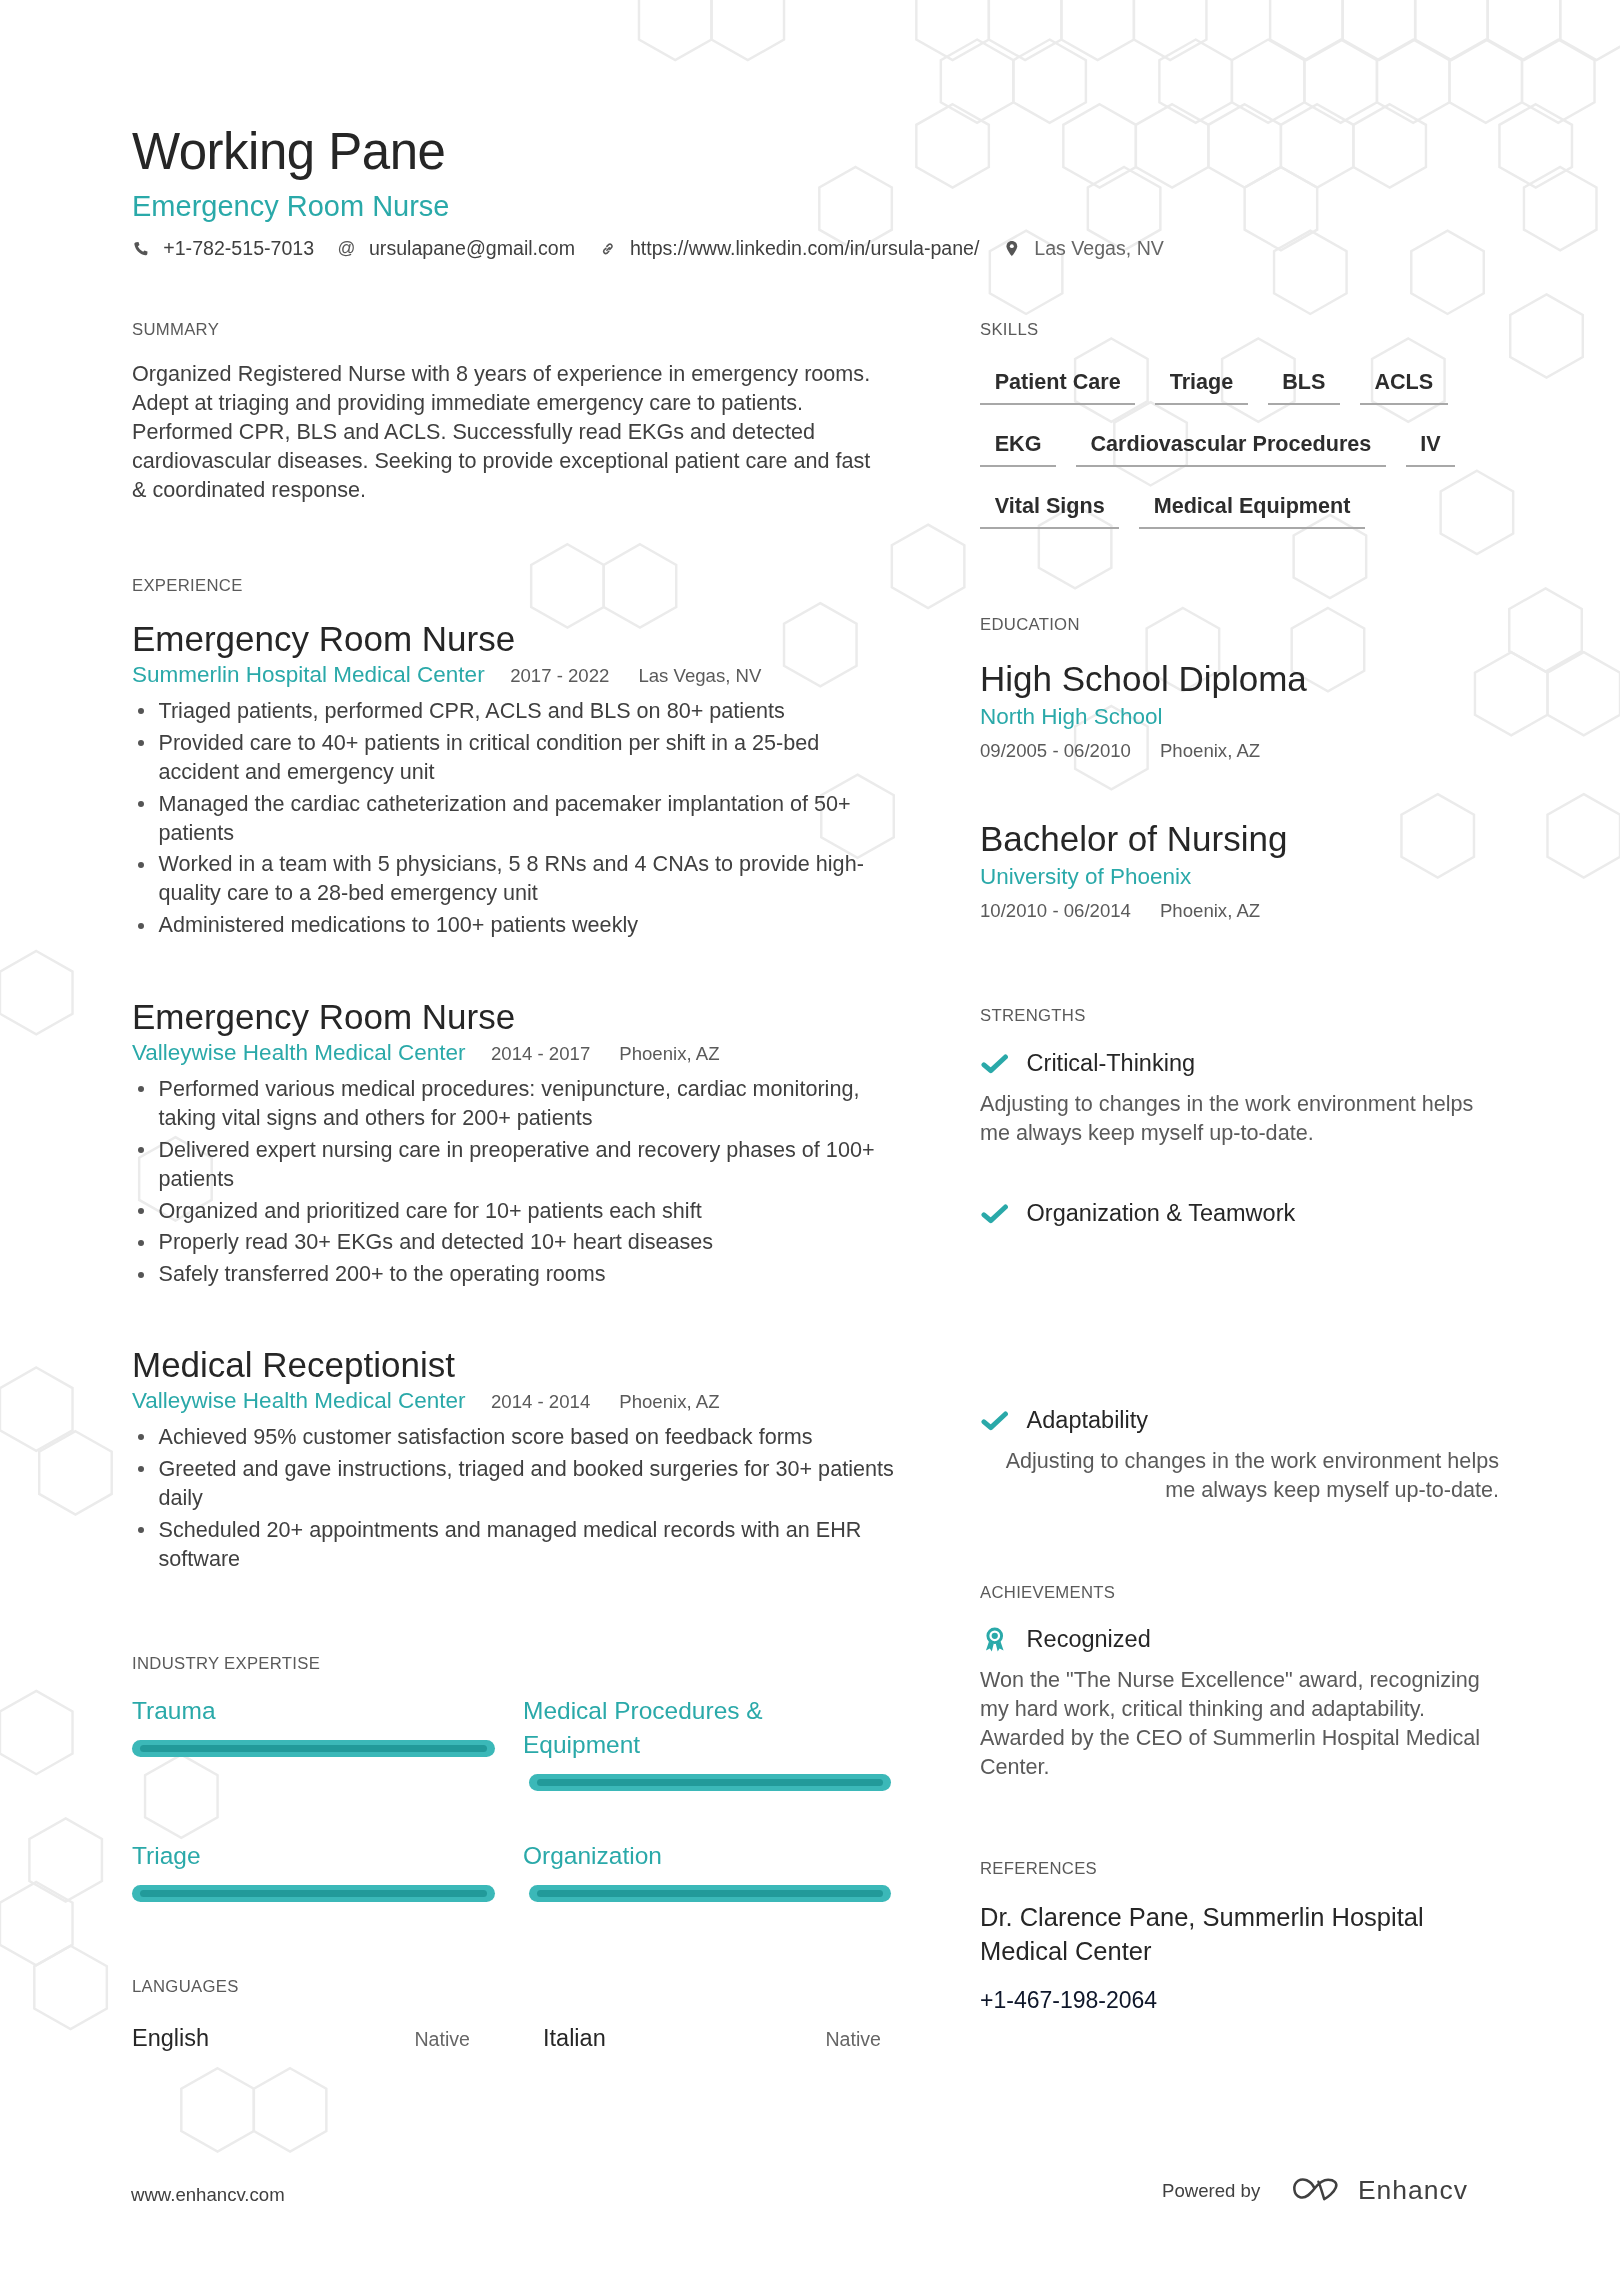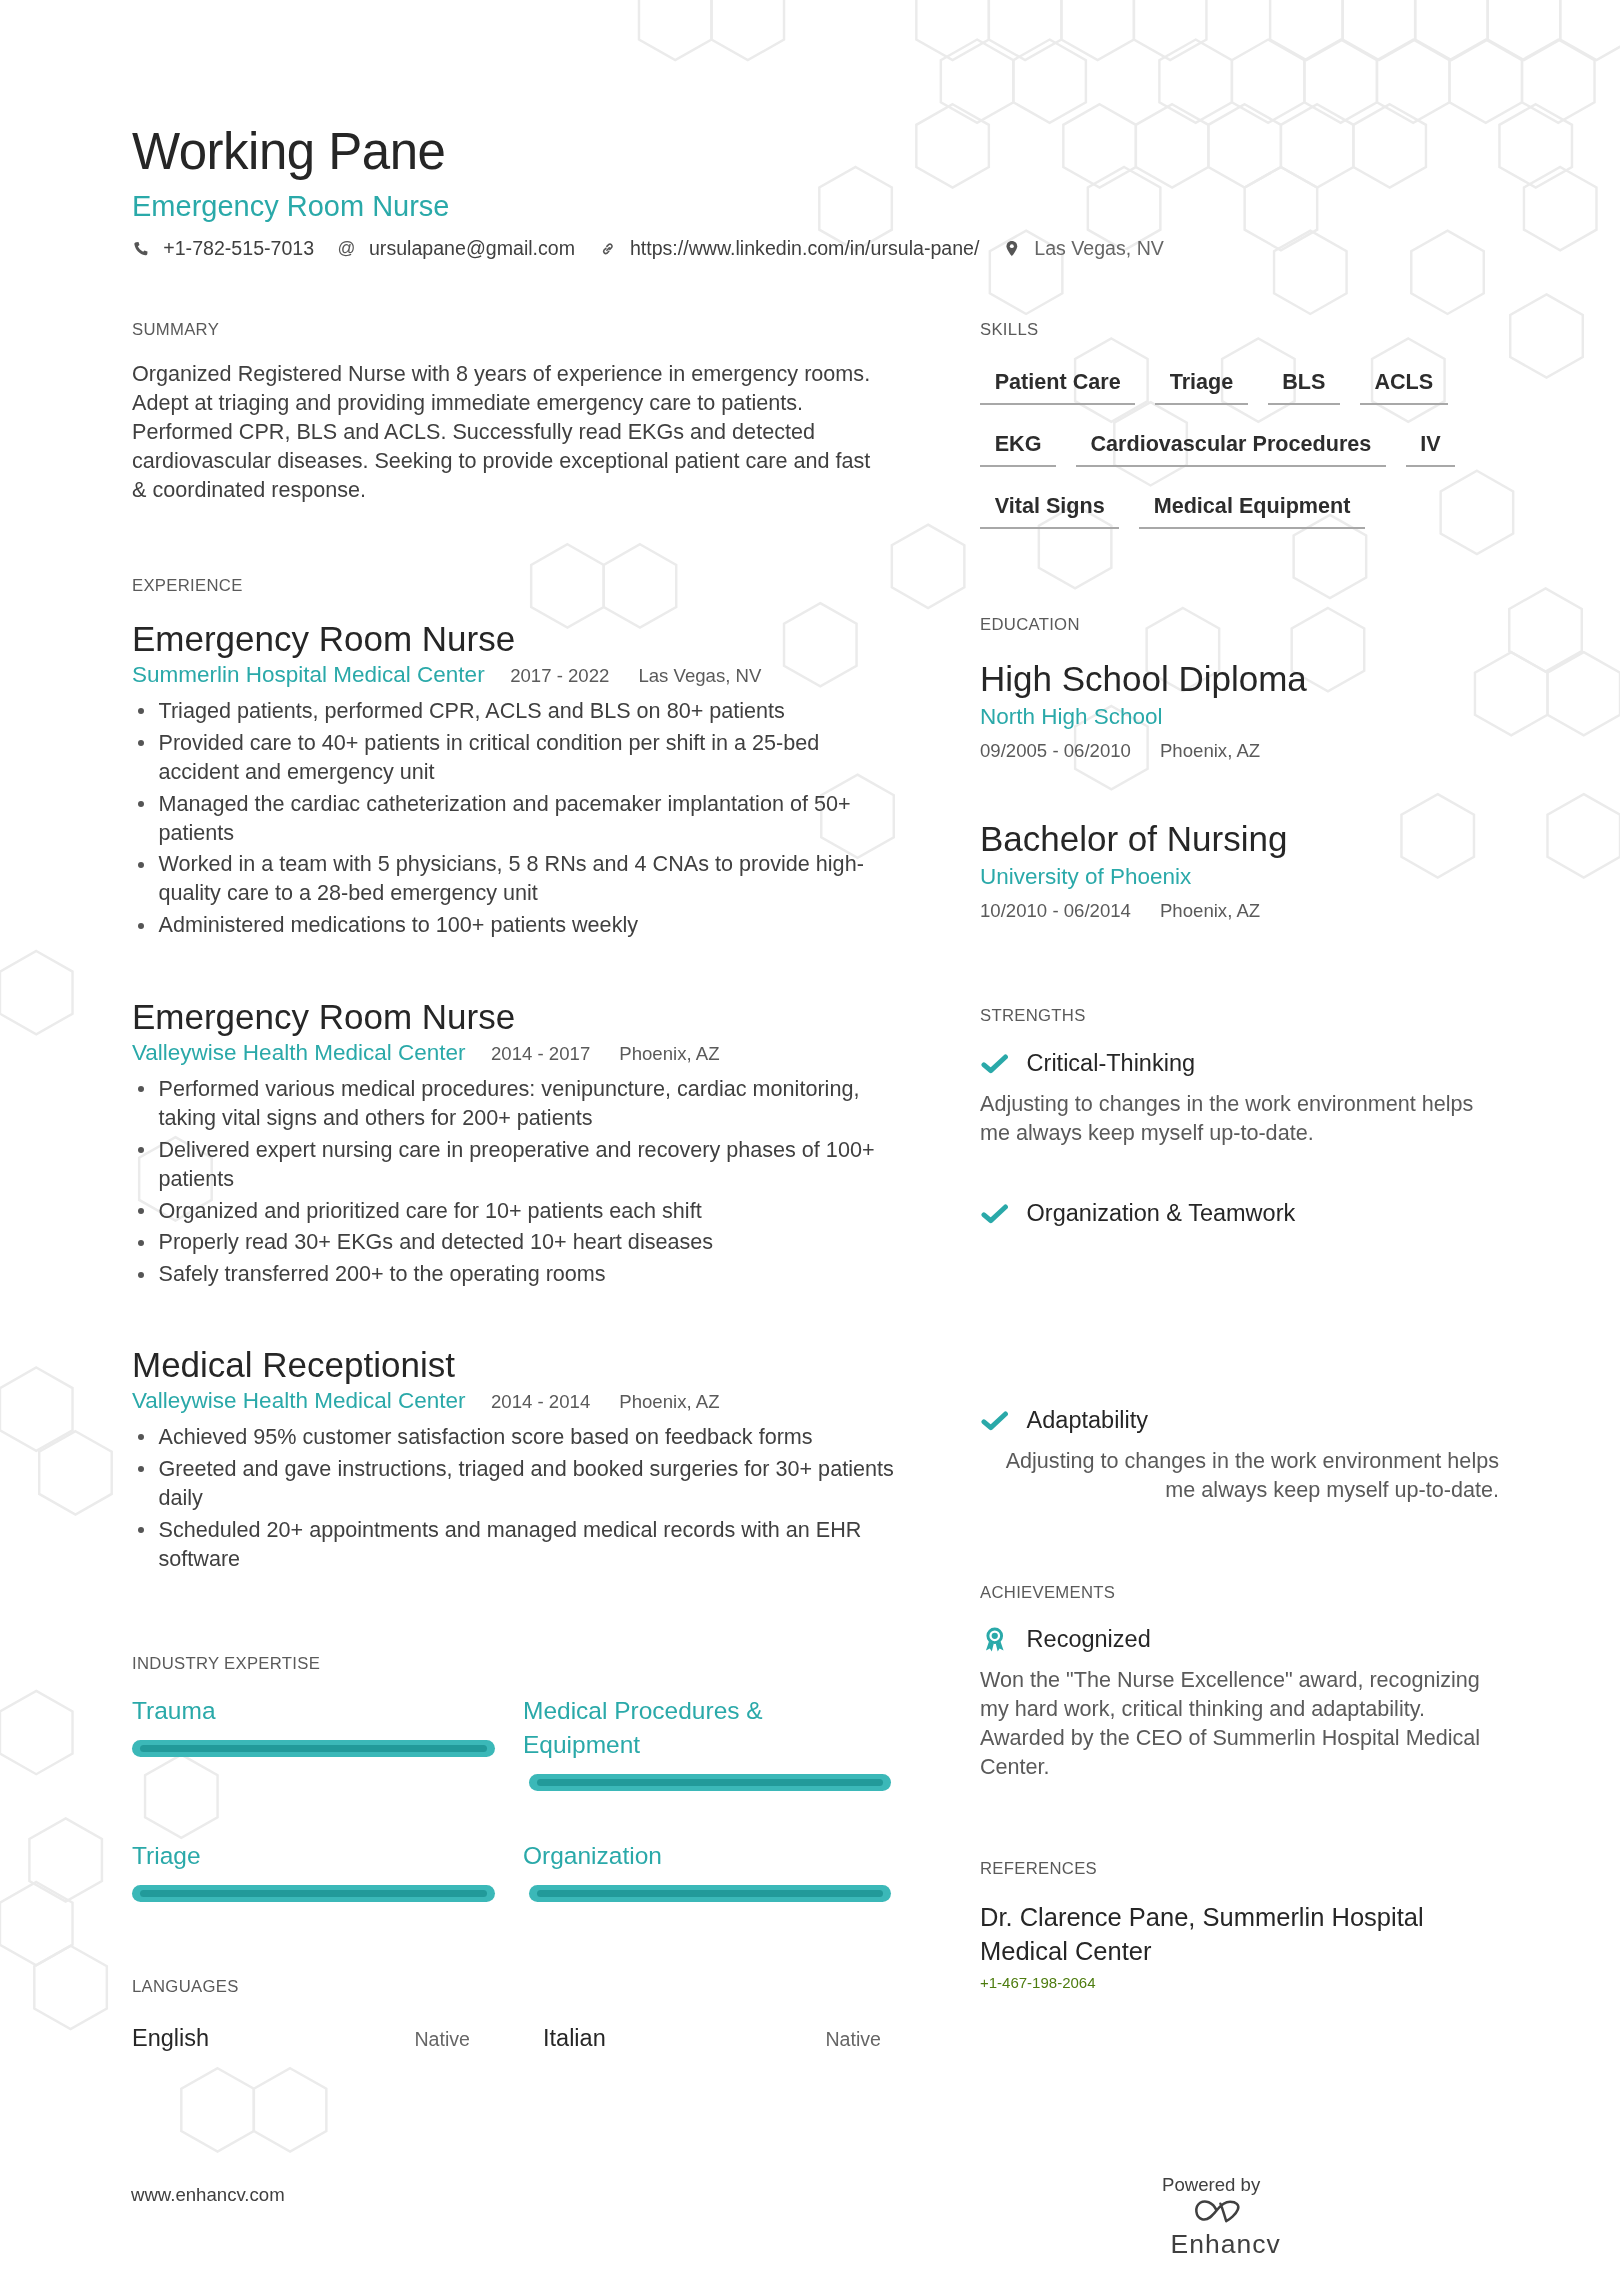--- a/index.html
+++ b/index.html
@@ -59,25 +59,25 @@
   
   .strength { position: absolute; left: 980px; width: 519px; }
   .str-head { display: flex; align-items: center; }
   .str-icon { width: 29px; height: 23.5px; margin-right: 17.6px; display: inline-flex; align-items: center; justify-content: center; }
   .str-title { font-size: 23.5px; color: #262626; }
   .str-desc { font-size: 21.6px; line-height: 29px; color: #5a5a5a; margin-top: 11.8px; }
 
   
   .ref { position: absolute; left: 980px; top: 1900px; width: 510px; }
   .ref-name { font-size: 25.5px; line-height: 34px; color: #262626; }
-  .ref-phone { font-size: 15px; color: #4d7c0f; margin-top: 6px; }
+  .ref-phone { font-size: 23px; color: #0f172a; margin-top: 19px; }
 
   
   .footer-left { position: absolute; left: 131px; top: 2184px; font-size: 18.6px; color: #404040; }
-  .footer-right { position: absolute; left: 1162px; top: 2174px; display: flex; align-items: center; flex-direction: column; }
+  .footer-right { position: absolute; left: 1162px; top: 2174px; display: flex; align-items: center; }
   .powered { font-size: 18.6px; color: #404040; margin-right: 29px; }
   .brand-logo { width: 55px; height: 29px; margin-right: 13.7px; }
   .brand-name { font-size: 26.5px; color: #404040; letter-spacing: 1px; }
 </style>
 </head>
 <body>
 
 <svg class="bg-hex" viewBox="0 0 1653 2339" xmlns="http://www.w3.org/2000/svg">
   <defs>
     <polygon id="hx" points="37,0 74,21 74,64 37,85 0,64 0,21" fill="none" stroke="#ebebeb" stroke-width="2.5"></polygon>

